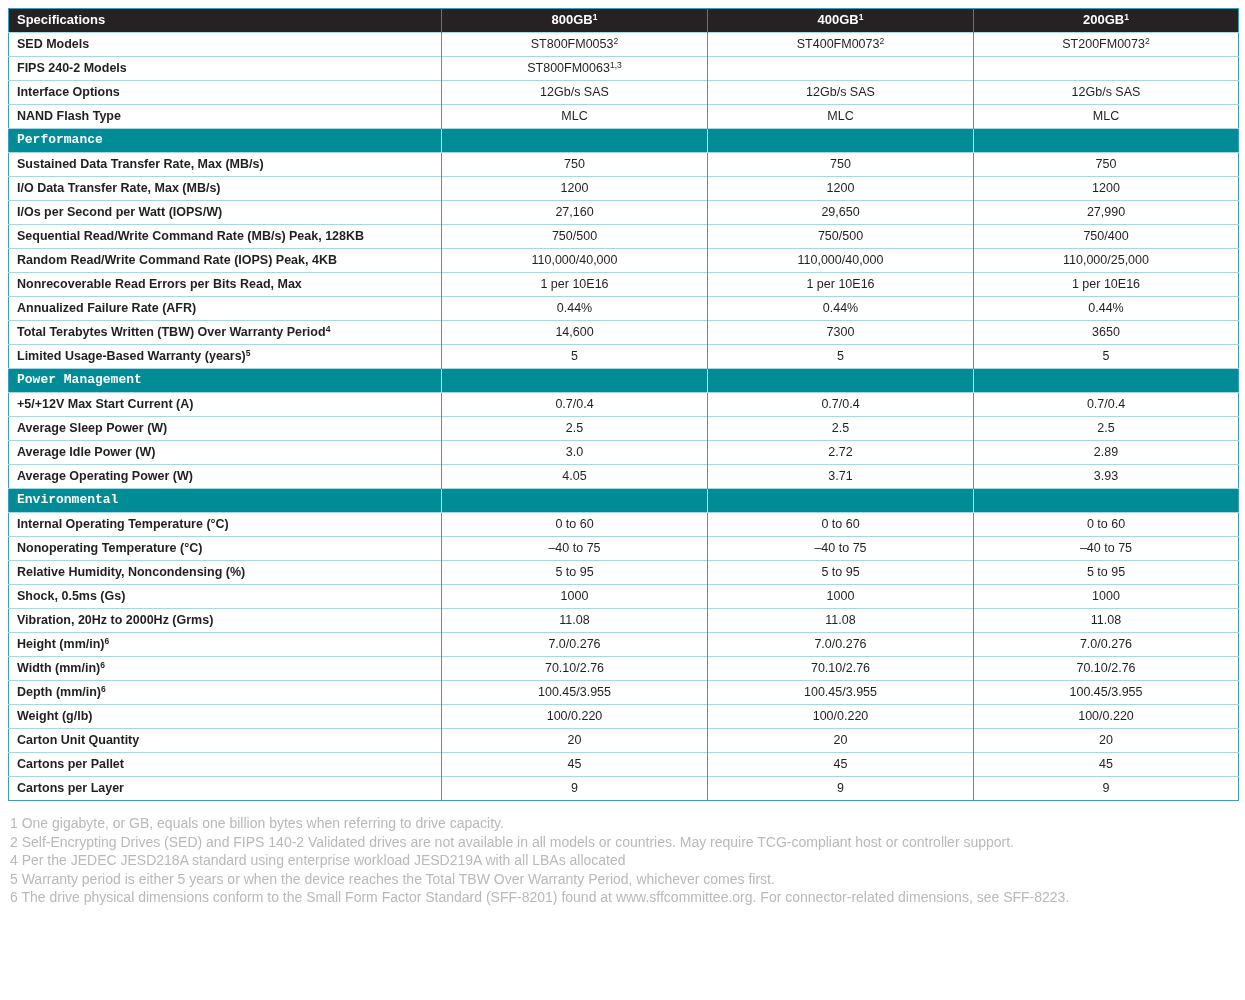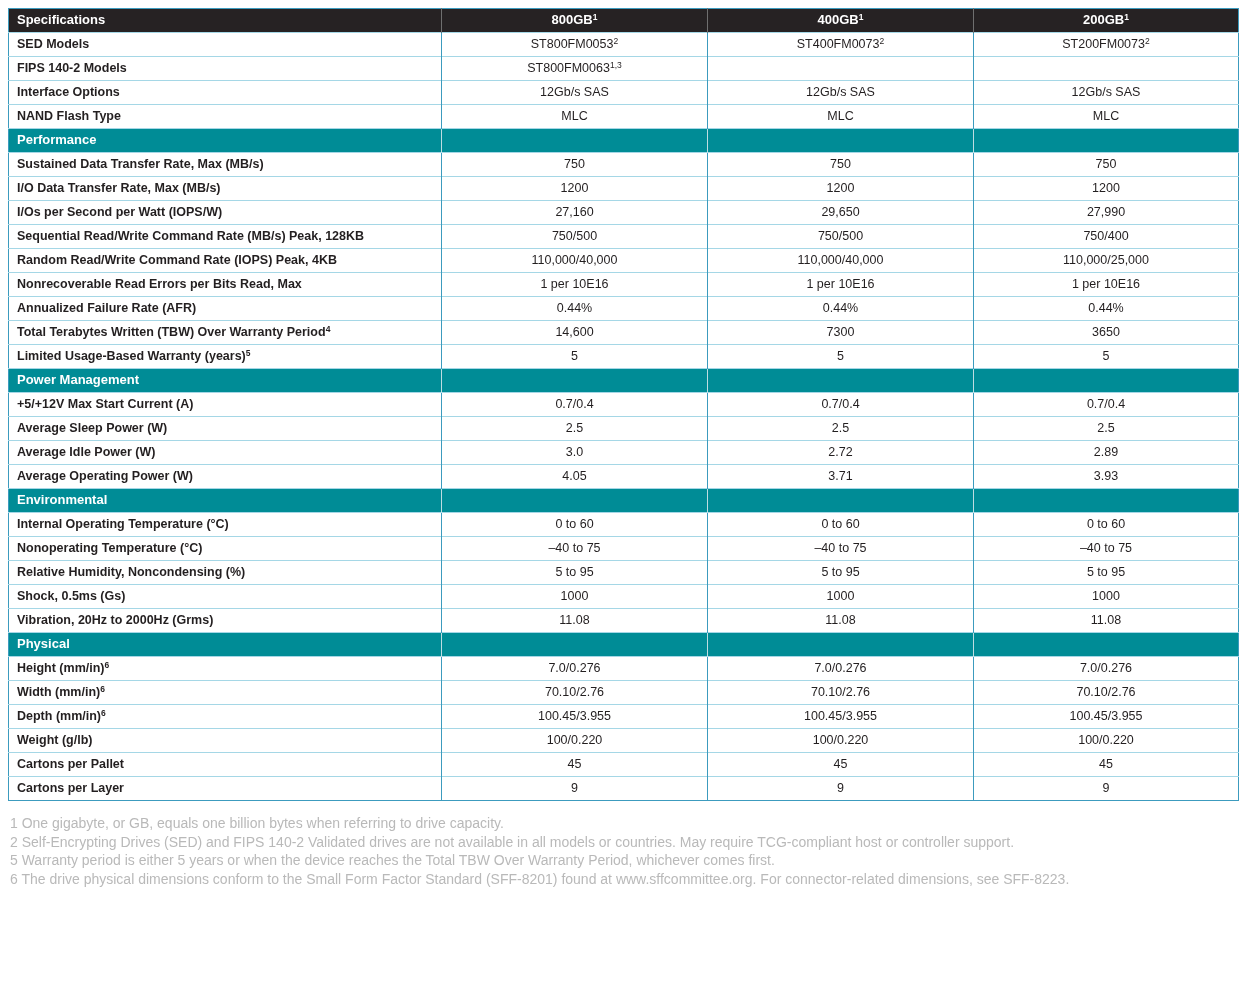--- a/index.html
+++ b/index.html
@@ -47,20 +47,21 @@
   
   tr.section-row td {
     background: #008c96;
     color: #ffffff;
     font-weight: bold;
     font-size: 13px;
     text-align: left;
     border-left: 1px solid #bedde1;
     border-top: 1px solid #a5d7e6;
     padding-left: 8px;
+    font-family: Liberation Mono, monospace;
   }
   tr.section-row td:first-child { border-left: none; }
 
   
   tr.data-row td {
     background: #ffffff;
     border-top: 1px solid #a5d7e6;
   }
   tr.data-row td.label-cell {
     text-align: left;
@@ -105,21 +106,21 @@
         </tr>
     </thead>
     <tbody id="table-body">
         <tr class="data-row">
           <td class="label-cell">SED Models</td>
           <td class="value-cell">ST800FM0053<sup>2</sup></td>
           <td class="value-cell">ST400FM0073<sup>2</sup></td>
           <td class="value-cell">ST200FM0073<sup>2</sup></td>
         </tr>
         <tr class="data-row">
-          <td class="label-cell">FIPS 140-2 Models</td>
+          <td class="label-cell">FIPS 240-2 Models</td>
           <td class="value-cell">ST800FM0063<sup>1,3</sup></td>
           <td class="value-cell"></td>
           <td class="value-cell"></td>
         </tr>
         <tr class="data-row">
           <td class="label-cell">Interface Options</td>
           <td class="value-cell">12Gb/s SAS</td>
           <td class="value-cell">12Gb/s SAS</td>
           <td class="value-cell">12Gb/s SAS</td>
         </tr>
@@ -248,26 +249,20 @@
           <td class="value-cell">1000</td>
           <td class="value-cell">1000</td>
           <td class="value-cell">1000</td>
         </tr>
         <tr class="data-row">
           <td class="label-cell">Vibration, 20Hz to 2000Hz (Grms)</td>
           <td class="value-cell">11.08</td>
           <td class="value-cell">11.08</td>
           <td class="value-cell">11.08</td>
         </tr>
-        <tr class="section-row">
-          <td>Physical</td>
-          <td></td>
-          <td></td>
-          <td></td>
-        </tr>
         <tr class="data-row">
           <td class="label-cell">Height (mm/in)<sup>6</sup></td>
           <td class="value-cell">7.0/0.276</td>
           <td class="value-cell">7.0/0.276</td>
           <td class="value-cell">7.0/0.276</td>
         </tr>
         <tr class="data-row">
           <td class="label-cell">Width (mm/in)<sup>6</sup></td>
           <td class="value-cell">70.10/2.76</td>
           <td class="value-cell">70.10/2.76</td>
@@ -277,34 +272,41 @@
           <td class="label-cell">Depth (mm/in)<sup>6</sup></td>
           <td class="value-cell">100.45/3.955</td>
           <td class="value-cell">100.45/3.955</td>
           <td class="value-cell">100.45/3.955</td>
         </tr>
         <tr class="data-row">
           <td class="label-cell">Weight (g/lb)</td>
           <td class="value-cell">100/0.220</td>
           <td class="value-cell">100/0.220</td>
           <td class="value-cell">100/0.220</td>
+        </tr>
+        <tr class="data-row">
+          <td class="label-cell">Carton Unit Quantity</td>
+          <td class="value-cell">20</td>
+          <td class="value-cell">20</td>
+          <td class="value-cell">20</td>
         </tr>
         <tr class="data-row">
           <td class="label-cell">Cartons per Pallet</td>
           <td class="value-cell">45</td>
           <td class="value-cell">45</td>
           <td class="value-cell">45</td>
         </tr>
         <tr class="data-row">
           <td class="label-cell">Cartons per Layer</td>
           <td class="value-cell">9</td>
           <td class="value-cell">9</td>
           <td class="value-cell">9</td>
         </tr>
       </tbody>
   </table>
   <div class="footnotes" id="footnotes">
       <div class="footnote">1 One gigabyte, or GB, equals one billion bytes when referring to drive capacity.</div>
       <div class="footnote">2 Self-Encrypting Drives (SED) and FIPS 140-2 Validated drives are not available in all models or countries. May require TCG-compliant host or controller support.</div>
+      <div class="footnote">4 Per the JEDEC JESD218A standard using enterprise workload JESD219A with all LBAs allocated</div>
       <div class="footnote">5 Warranty period is either 5 years or when the device reaches the Total TBW Over Warranty Period, whichever comes first.</div>
       <div class="footnote">6 The drive physical dimensions conform to the Small Form Factor Standard (SFF-8201) found at www.sffcommittee.org. For connector-related dimensions, see SFF-8223.</div>
     </div>
 </div>
 
 </body></html>

